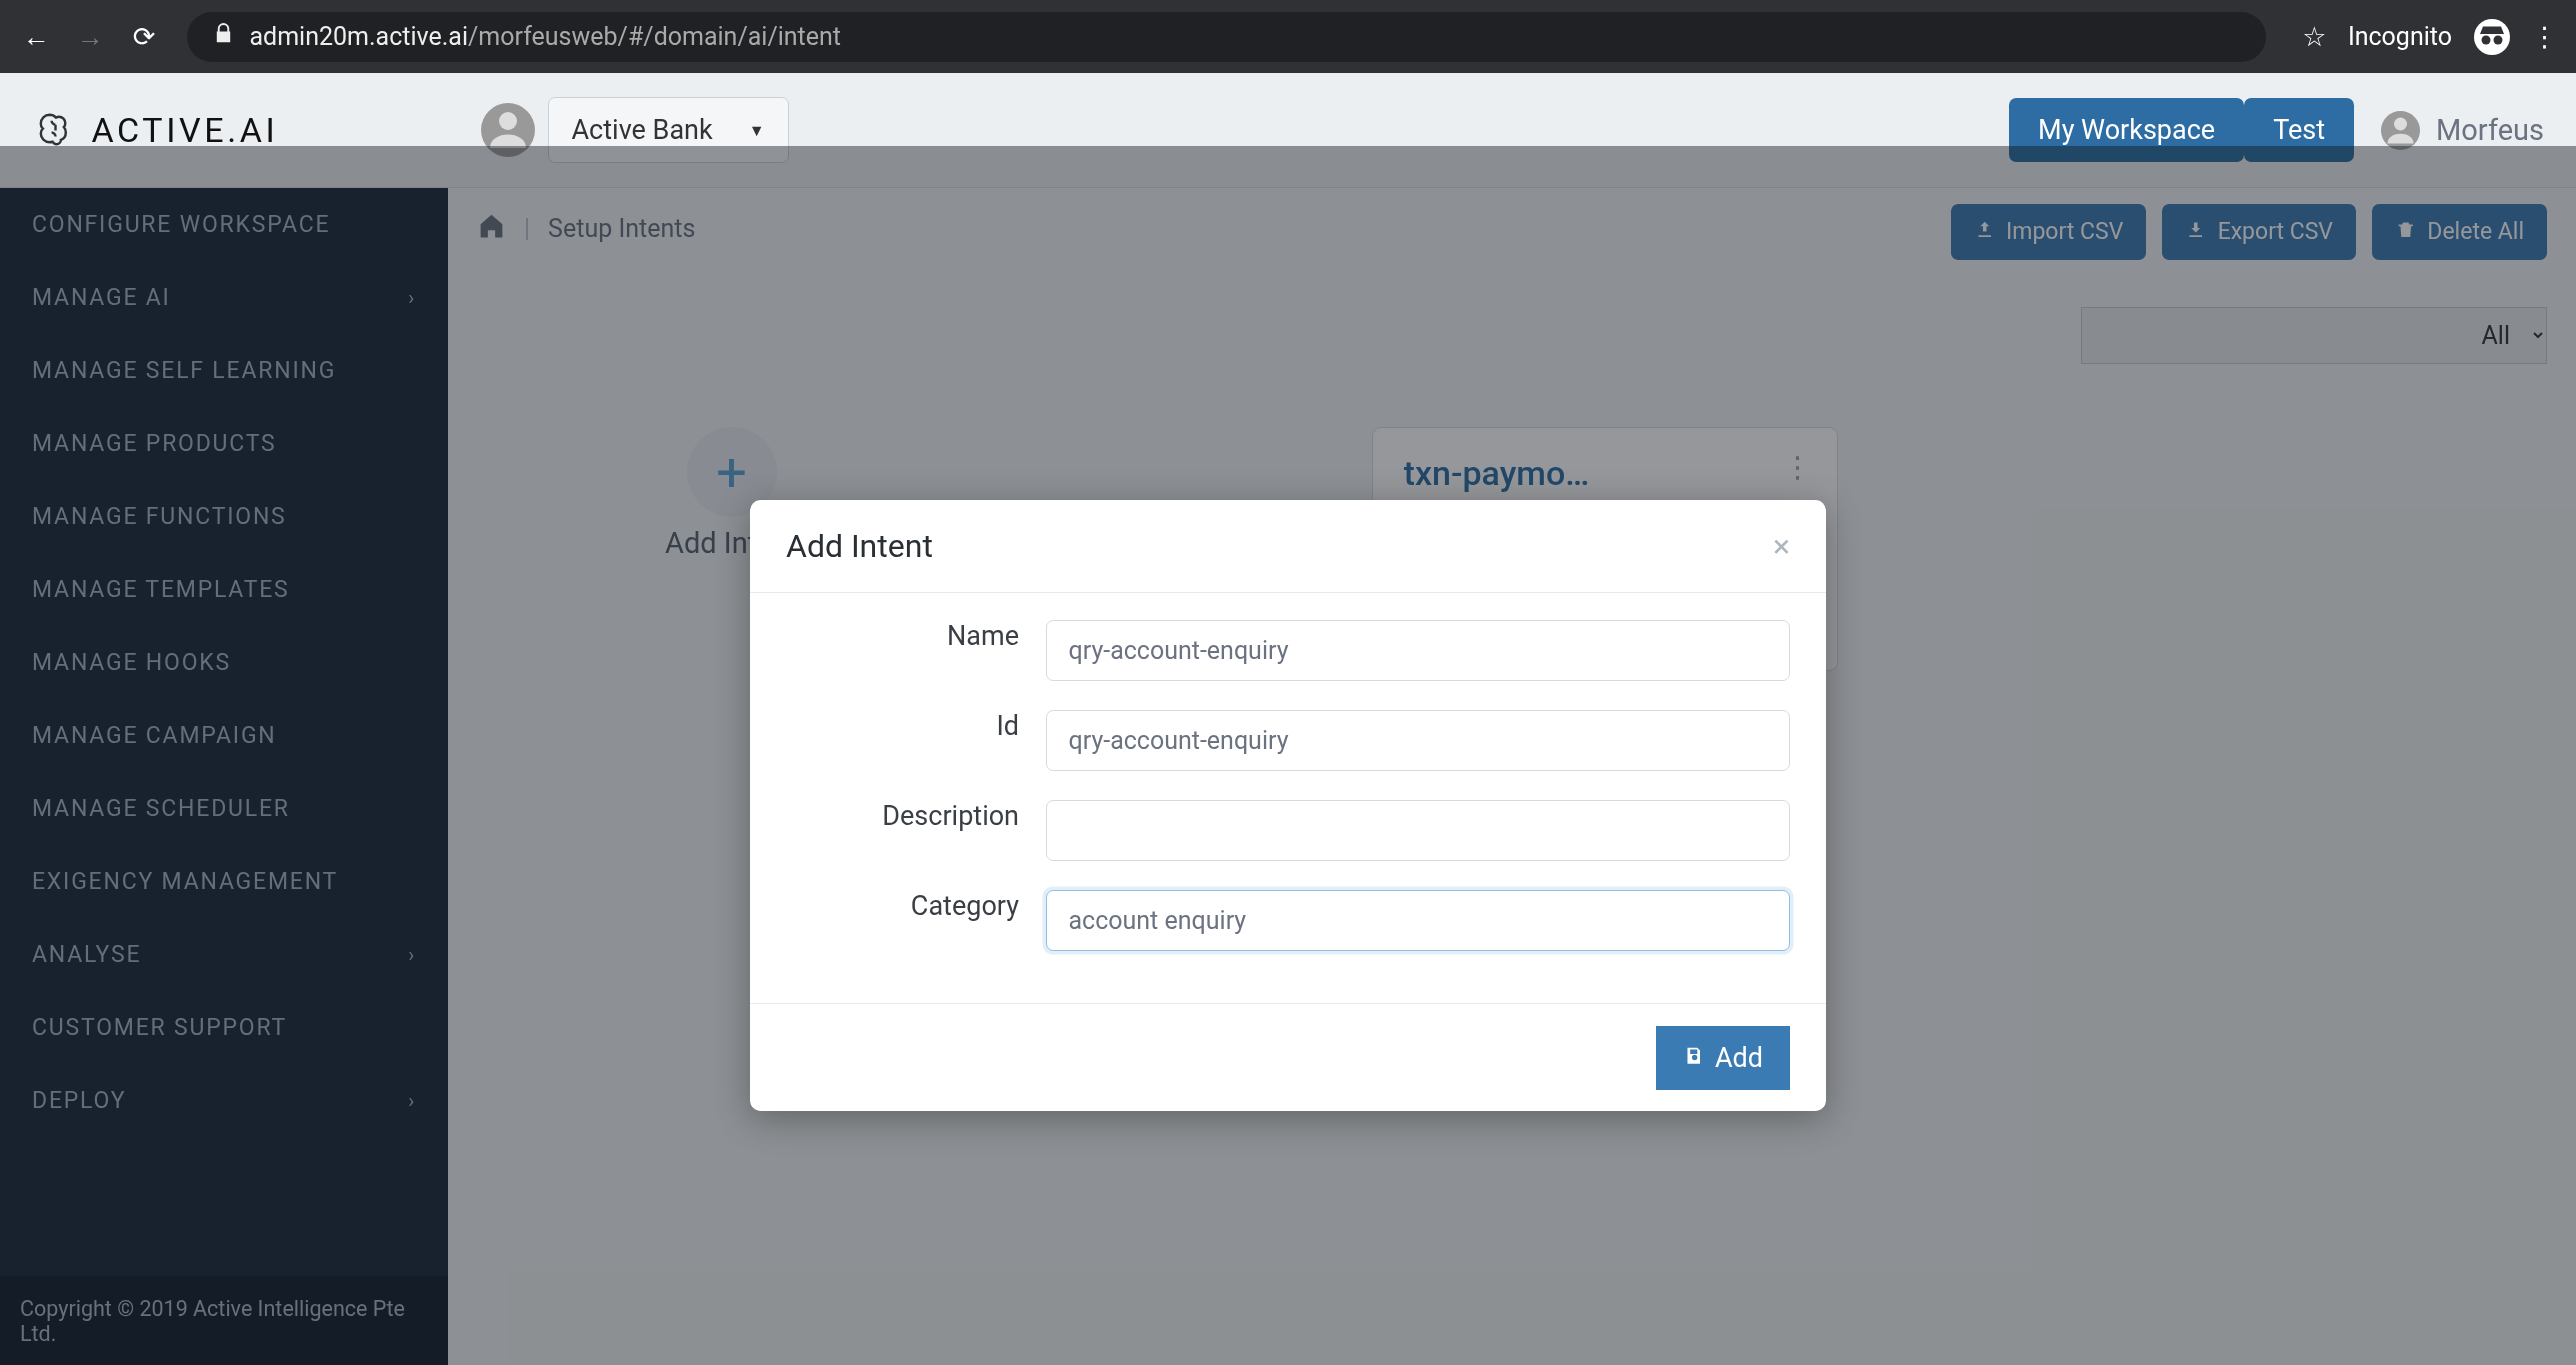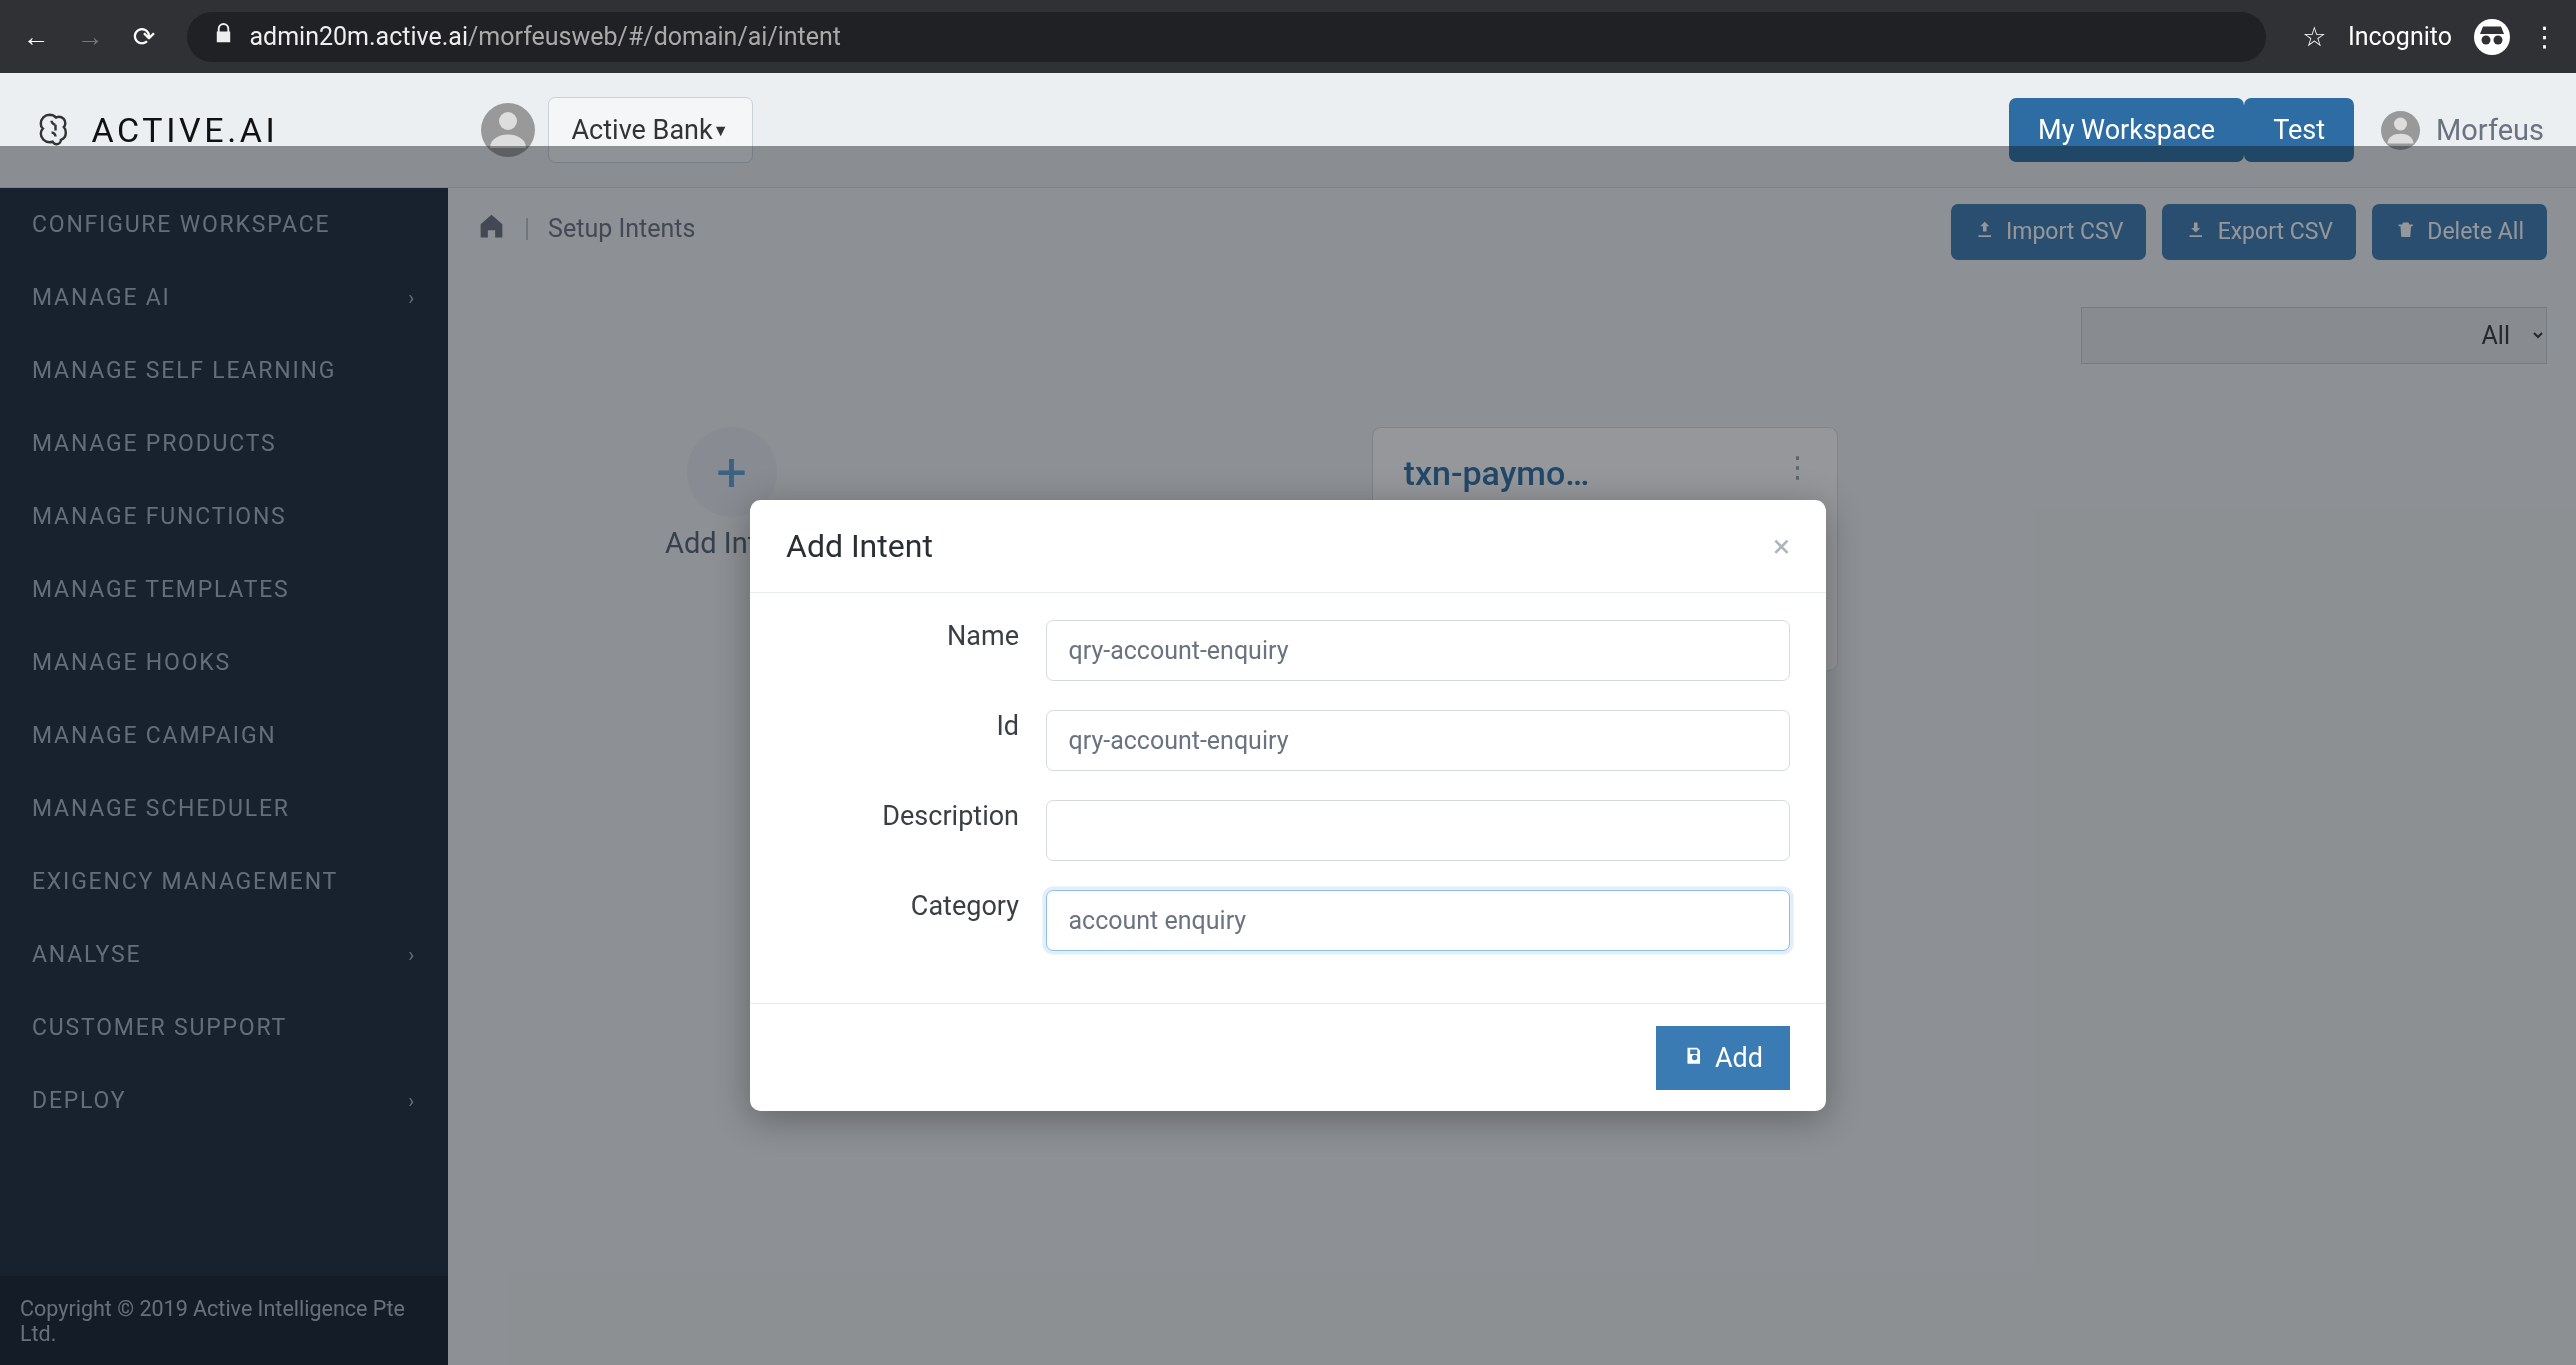--- a/index.html
+++ b/index.html
@@ -114,20 +114,21 @@
     }
     .workspace-dropdown {
       border: 0.9px solid #c8d0d8;
       border-radius: 7.2px;
       padding: 16px 23px;
       font-size: 27px;
       color: #333;
       background: #f4f6f8;
       display: flex;
       align-items: center;
+      gap: 36px;
     }
     .workspace-dropdown .caret { font-size: 16px; }
     .header-right {
       margin-left: auto;
       display: flex;
       align-items: center;
     }
     .btn-primary {
       background: #2d6da3;
       color: #fff;

